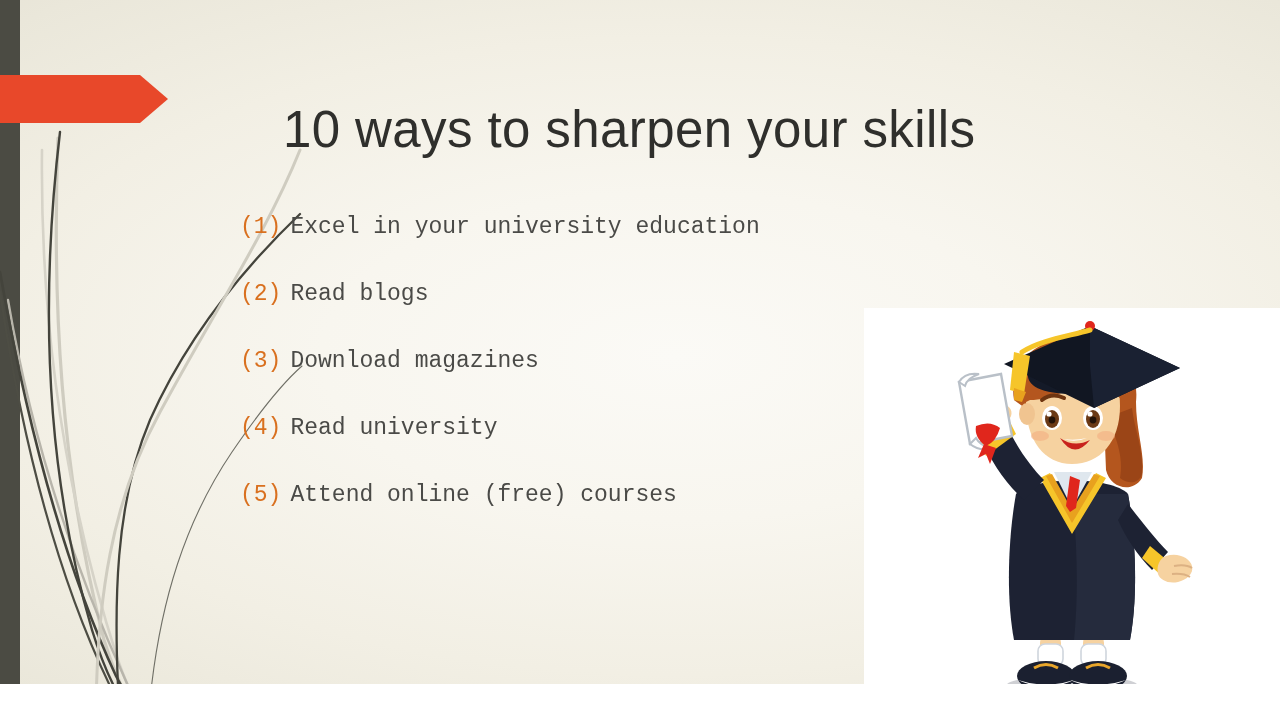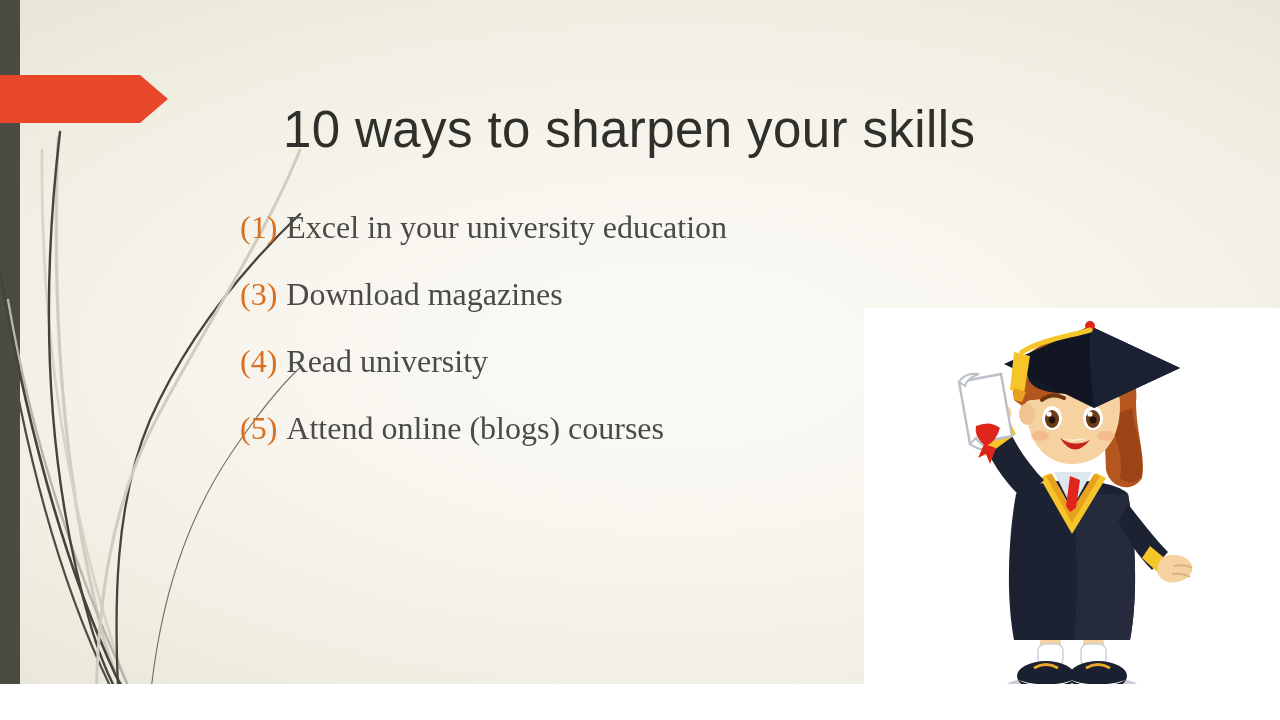--- a/index.html
+++ b/index.html
@@ -77,22 +77,22 @@
   #body-list {
     position: absolute;
     left: 240px;
     top: 200px;
     width: 640px;
   }
   .list-item {
     display: block;
     height: 67px;
     line-height: 55px;
-    font-family: Liberation Serif, serif;
-    font-size: 32px;
+    font-family: Liberation Mono, monospace;
+    font-size: 23px;
     color: #4a4a47;
     white-space: nowrap;
   }
   .list-num {
     color: #d9701f;
     margin-right: 9px;
   }
   .list-text {
     color: #4a4a47;
   }
@@ -149,31 +149,34 @@
   </svg>
 
   <h1 id="title">10 ways to sharpen your skills</h1>
 
   <div id="body-list">
 
     <div class="list-item">
       <span class="list-num">(1)</span><span class="list-text">Excel in your university education</span>
     </div>
 
+    <div class="list-item">
+      <span class="list-num">(2)</span><span class="list-text">Read blogs</span>
+    </div>
 
     <div class="list-item">
       <span class="list-num">(3)</span><span class="list-text">Download magazines</span>
     </div>
 
     <div class="list-item">
       <span class="list-num">(4)</span><span class="list-text">Read university</span>
     </div>
 
     <div class="list-item">
-      <span class="list-num">(5)</span><span class="list-text">Attend online (blogs) courses</span>
+      <span class="list-num">(5)</span><span class="list-text">Attend online (free) courses</span>
     </div>
 
   </div>
 
   <div id="picture">
     <svg id="picture-art" viewBox="0 0 416 412" preserveAspectRatio="xMidYMid meet">
 
       <ellipse cx="208" cy="378" rx="66" ry="11" fill="#cfd0d4"></ellipse>
 
       <g>

